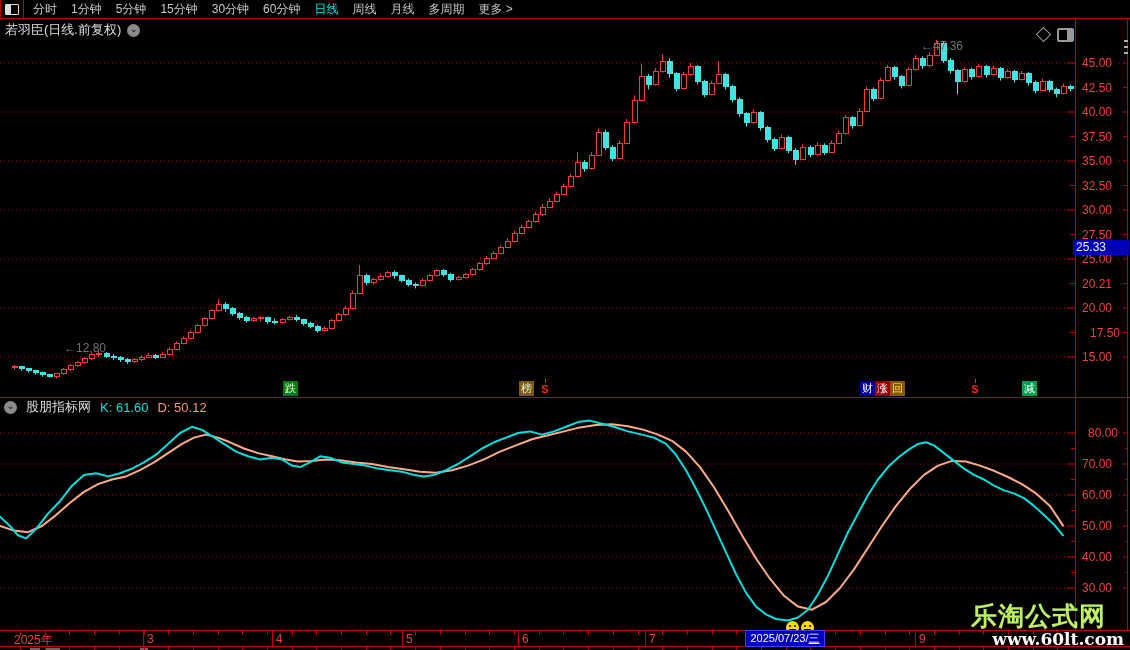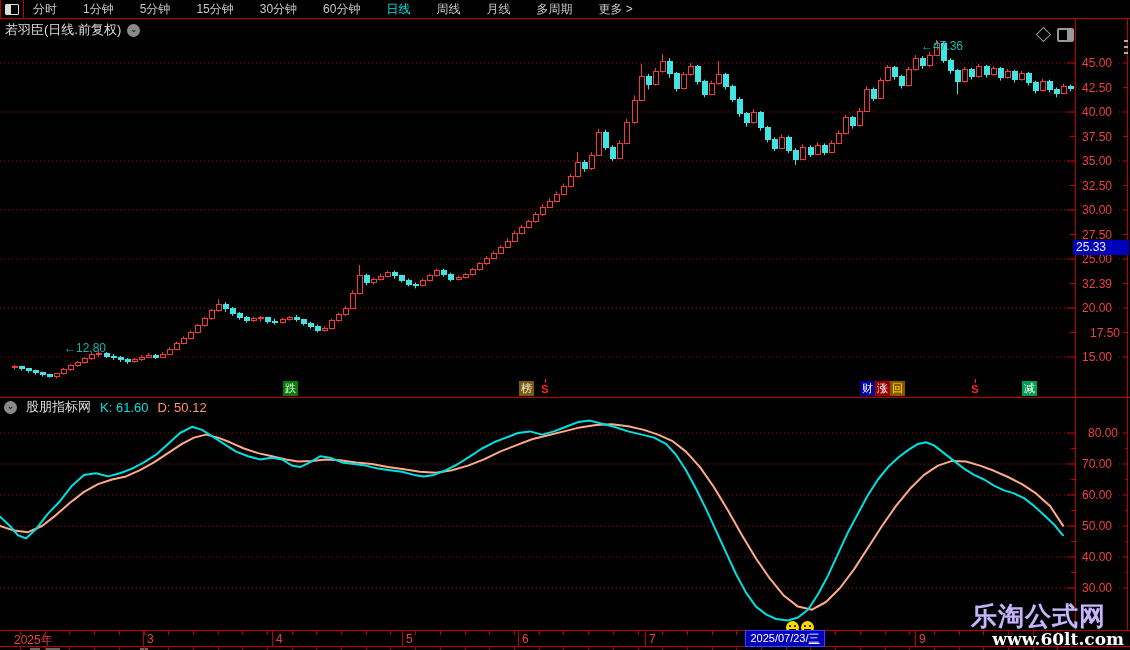--- a/index.html
+++ b/index.html
@@ -9,21 +9,21 @@
   #chart-svg{position:absolute;left:0;top:0;z-index:1;}
 
   
   #toolbar{position:absolute;top:0;left:0;width:1130px;height:19px;z-index:6;background:#000;
            border-bottom:1px solid #c00000;box-sizing:border-box;display:flex;align-items:center;
            font-size:12px;color:#c8c8c8;white-space:nowrap;}
   #layout-btn{width:24px;height:18px;border-left:1px solid #c00000;border-right:1px solid #c00000;
               box-sizing:border-box;display:flex;align-items:center;justify-content:center;flex:0 0 auto;}
   #layout-btn i{display:block;width:12px;height:9px;border:1px solid #ddd;border-radius:1px;
                 background:linear-gradient(to right,#ddd 0,#ddd 5px,transparent 5px);}
-  #period-menu{display:flex;gap:26px;padding-left:9px;}
+  #period-menu{display:flex;gap:14px;padding-left:9px;}
   .period{cursor:default;}
   .period.active{color:#00e5e5;}
   #toolbar-right{margin-left:auto;display:flex;height:100%;}
   .tbtn{border-left:1px solid #c00000;padding:0 7px;display:flex;align-items:center;}
 
   
   #main-title{top:21px;left:5px;color:#ddd;font-size:13px;display:flex;align-items:center;gap:6px;z-index:4;}
   .chev-circle{width:13px;height:13px;border-radius:50%;background:#8a8a8a;color:#1a1a1a;
                font-size:9px;line-height:11px;text-align:center;font-weight:bold;}
   #ind-header{top:398px;left:4px;display:flex;align-items:center;gap:9px;font-size:13px;color:#ddd;z-index:4;}
@@ -40,42 +40,42 @@
   #bottom-strip{position:absolute;top:647px;left:0;width:1130px;height:3px;background:#000;z-index:3;overflow:hidden;}
   .btick{position:absolute;top:0;width:1px;height:3px;background:#a00000;}
   .bglyph{position:absolute;top:1px;height:2px;background:#666;}
 
   
   #price-tag{left:1073px;top:240px;width:56px;height:15px;background:#0000bb;color:#f0f0f0;
              font-size:12px;line-height:15px;padding-left:3px;box-sizing:border-box;z-index:5;}
   #date-tag{position:absolute;top:-1px;height:17px;background:#0000bb;border:1px solid #4040ff;
             color:#fff;font-size:11px;line-height:15px;text-align:center;box-sizing:border-box;z-index:5;}
   #date-tag u{text-underline-offset:1px;}
-  .annot{position:absolute;color:#14b8a6;font-size:12px;z-index:4;}
+  .annot{position:absolute;color:#737373;font-size:12px;z-index:4;}
 
   
   .mk{position:absolute;top:381px;width:15px;height:15px;font-size:11px;line-height:15px;
       text-align:center;z-index:4;}
   .s-mk{position:absolute;top:379px;width:10px;height:17px;z-index:4;color:#ff2020;font-weight:bold;
         font-size:11px;text-align:center;}
   .s-mk i{display:block;width:1px;height:4px;margin:0 auto 0;background:#ff2020;}
 
   
   #diamond-ctl{left:1038px;top:29px;width:9px;height:9px;border:1px solid #999;transform:rotate(45deg);z-index:4;}
   #win-ctl{left:1057px;top:28px;width:13px;height:10px;border:2px solid #999;border-radius:2px;z-index:4;}
   #win-ctl:after{content:"";position:absolute;right:0;top:0;width:5px;height:100%;background:#999;}
   .dash{position:absolute;left:1124px;width:4px;height:2px;background:#b0b0b0;z-index:4;}
   .smiley{position:absolute;width:13px;height:13px;border-radius:50%;background:#ffd800;z-index:2;}
   .smiley:before{content:"";position:absolute;left:3px;top:4px;width:2px;height:2px;border-radius:50%;
                  background:#000;box-shadow:5px 0 #000;}
   .smiley:after{content:"";position:absolute;left:3px;top:8px;width:7px;height:3px;background:#000;
                 border-radius:0 0 7px 7px;}
 
   
-  #wm1{right:24px;top:599px;color:#c4b5fd;font-family:"DejaVu Serif","Liberation Serif",serif;
+  #wm1{right:24px;top:599px;color:#bef264;font-family:"DejaVu Serif","Liberation Serif",serif;
        font-weight:bold;font-size:26px;letter-spacing:1px;z-index:7;}
   #wm2{right:6px;top:629px;color:#fff;font-family:"DejaVu Serif","Liberation Serif",serif;
        font-weight:bold;font-size:17px;z-index:7;}
 </style>
 </head>
 <body>
 
 <svg id="chart-svg" width="1130" height="650">
     <line x1="0" y1="397.5" x2="1130" y2="397.5" stroke="#c00000" stroke-width="1"></line>
     <line x1="1075.5" y1="19" x2="1075.5" y2="647" stroke="#c00000" stroke-width="1"></line>
@@ -493,21 +493,21 @@
 <div id="main-y-labels">
     <div class="ylab" style="top: 56px;">45.00</div>
     <div class="ylab" style="top: 80.5px;">42.50</div>
     <div class="ylab" style="top: 105px;">40.00</div>
     <div class="ylab" style="top: 129.5px;">37.50</div>
     <div class="ylab" style="top: 154px;">35.00</div>
     <div class="ylab" style="top: 178.5px;">32.50</div>
     <div class="ylab" style="top: 203px;">30.00</div>
     <div class="ylab" style="top: 227.5px;">27.50</div>
     <div class="ylab" style="top: 252px;">25.00</div>
-    <div class="ylab" style="top: 276.5px;">32.39</div>
+    <div class="ylab" style="top: 276.5px;">20.21</div>
     <div class="ylab" style="top: 301px;">20.00</div>
     <div class="ylab" style="top: 325.5px; text-align: center;">17.50</div>
     <div class="ylab" style="top: 350px;">15.00</div>
   </div>
 <div class="abs" id="price-tag" style="top: 240px;">25.33</div>
 <div id="annotation-layer">
     <div class="annot" style="left: 64px; top: 341px;">←12.80</div>
     <div class="annot" style="left: 921px; top: 39px;">←47.36</div>
   </div>
 <div id="marker-layer">

